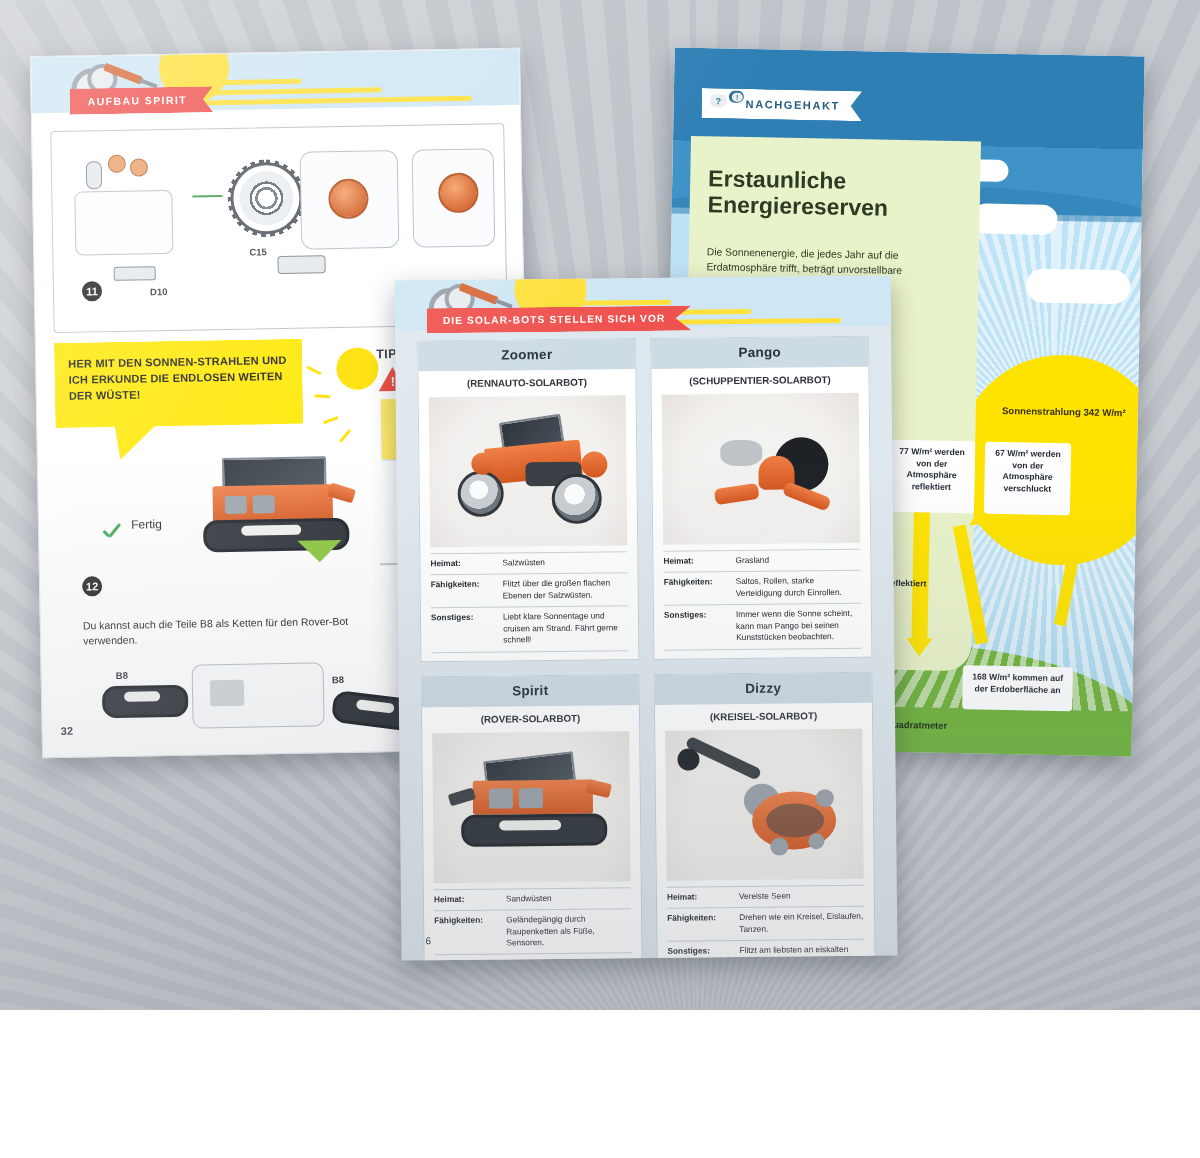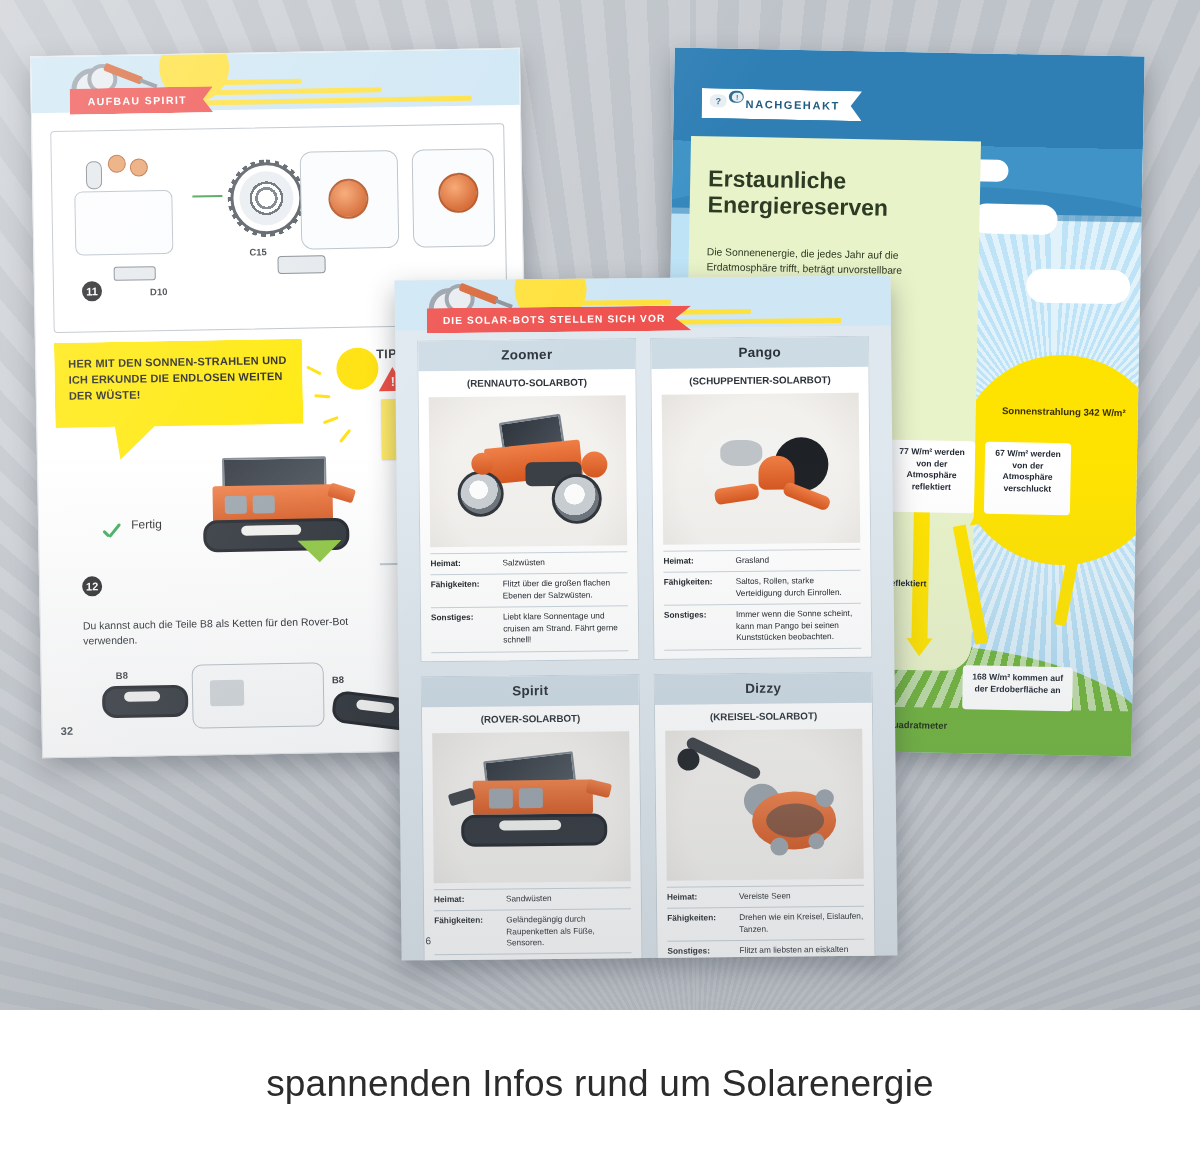--- a/index.html
+++ b/index.html
@@ -658,14 +658,13 @@
       </div>
 
     </div>
 
     <div class="bots-pagenum">6</div>
   </div>
 
 </div>
 
 <div id="caption">
-  <div class="line">spannenden Infos rund um Solarenergie</div>
 </div>
 
 </body></html>

